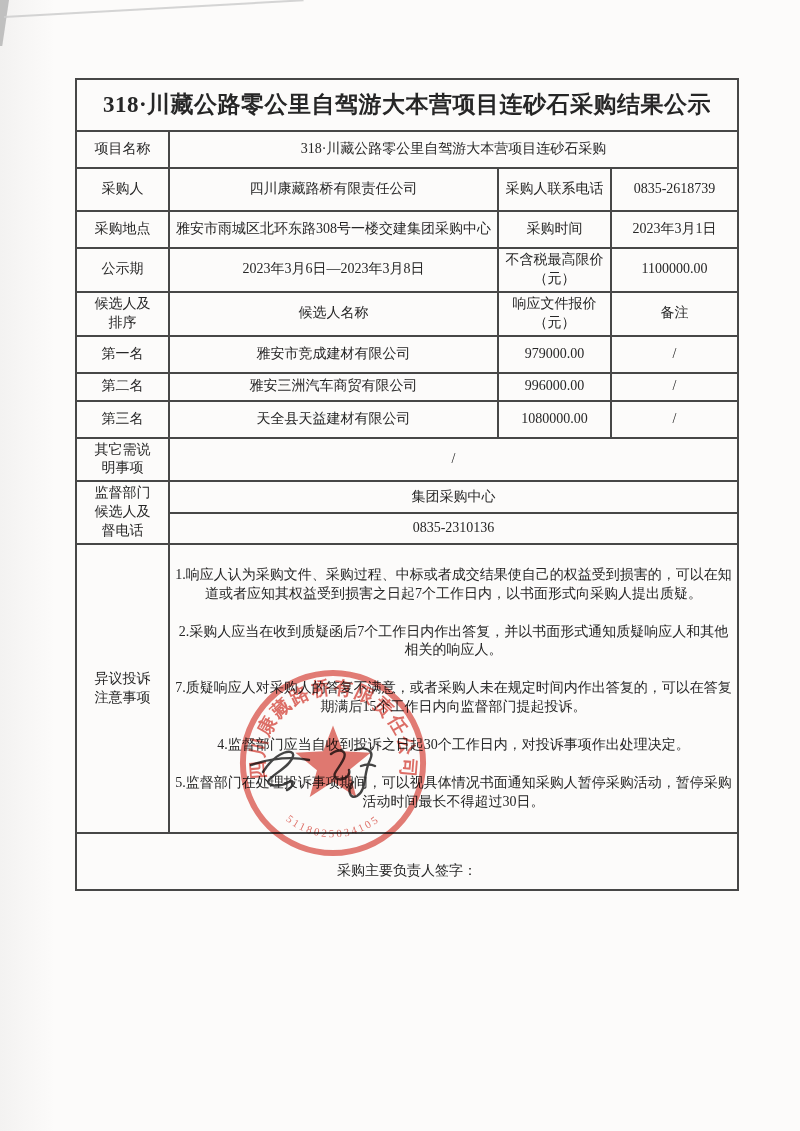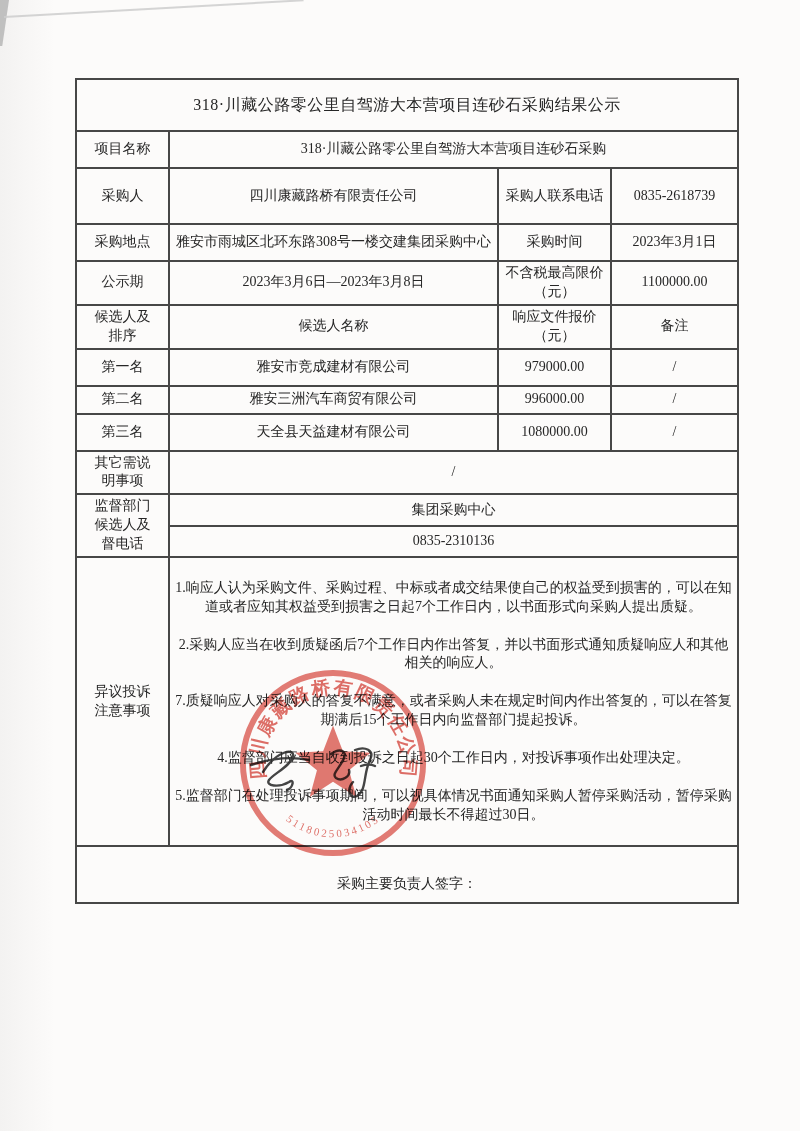--- a/index.html
+++ b/index.html
@@ -34,21 +34,21 @@
     font-size:14px;color:#262626;
   }
   table.doc td{
     border:2px solid #474747;
     text-align:center;vertical-align:middle;
     padding:2px 4px;
     white-space:pre-line;
     line-height:1.35;
   }
   td.title-cell{
-    font-size:16px;font-weight:normal;letter-spacing:.5px;
+    font-size:23px;font-weight:bold;letter-spacing:.5px;
     height:46px;
   }
   td.label{font-size:14px;}
   td.notes-cell{
     text-align:left;vertical-align:top;
     padding:9px 10px 6px 10px;
     line-height:21px;font-size:14px;margin-left:20px;
   }
   td.sign-cell{
     text-align:left;vertical-align:middle;
@@ -88,21 +88,21 @@
     <tbody>
         <tr style="height:50px">
       <td colspan="4" class="title-cell">318·川藏公路零公里自驾游大本营项目连砂石采购结果公示</td>
     </tr>
 
     <tr style="height:37px">
       <td class="label">项目名称</td>
       <td colspan="3">318·川藏公路零公里自驾游大本营项目连砂石采购</td>
     </tr>
 
-    <tr style="height:56px">
+    <tr style="height:43px">
       <td class="label">采购人</td>
       <td>四川康藏路桥有限责任公司</td>
       <td class="label">采购人联系电话</td>
       <td>0835-2618739</td>
     </tr>
 
     <tr style="height:37px">
       <td class="label">采购地点</td>
       <td>雅安市雨城区北环东路308号一楼交建集团采购中心</td>
       <td class="label">采购时间</td>

